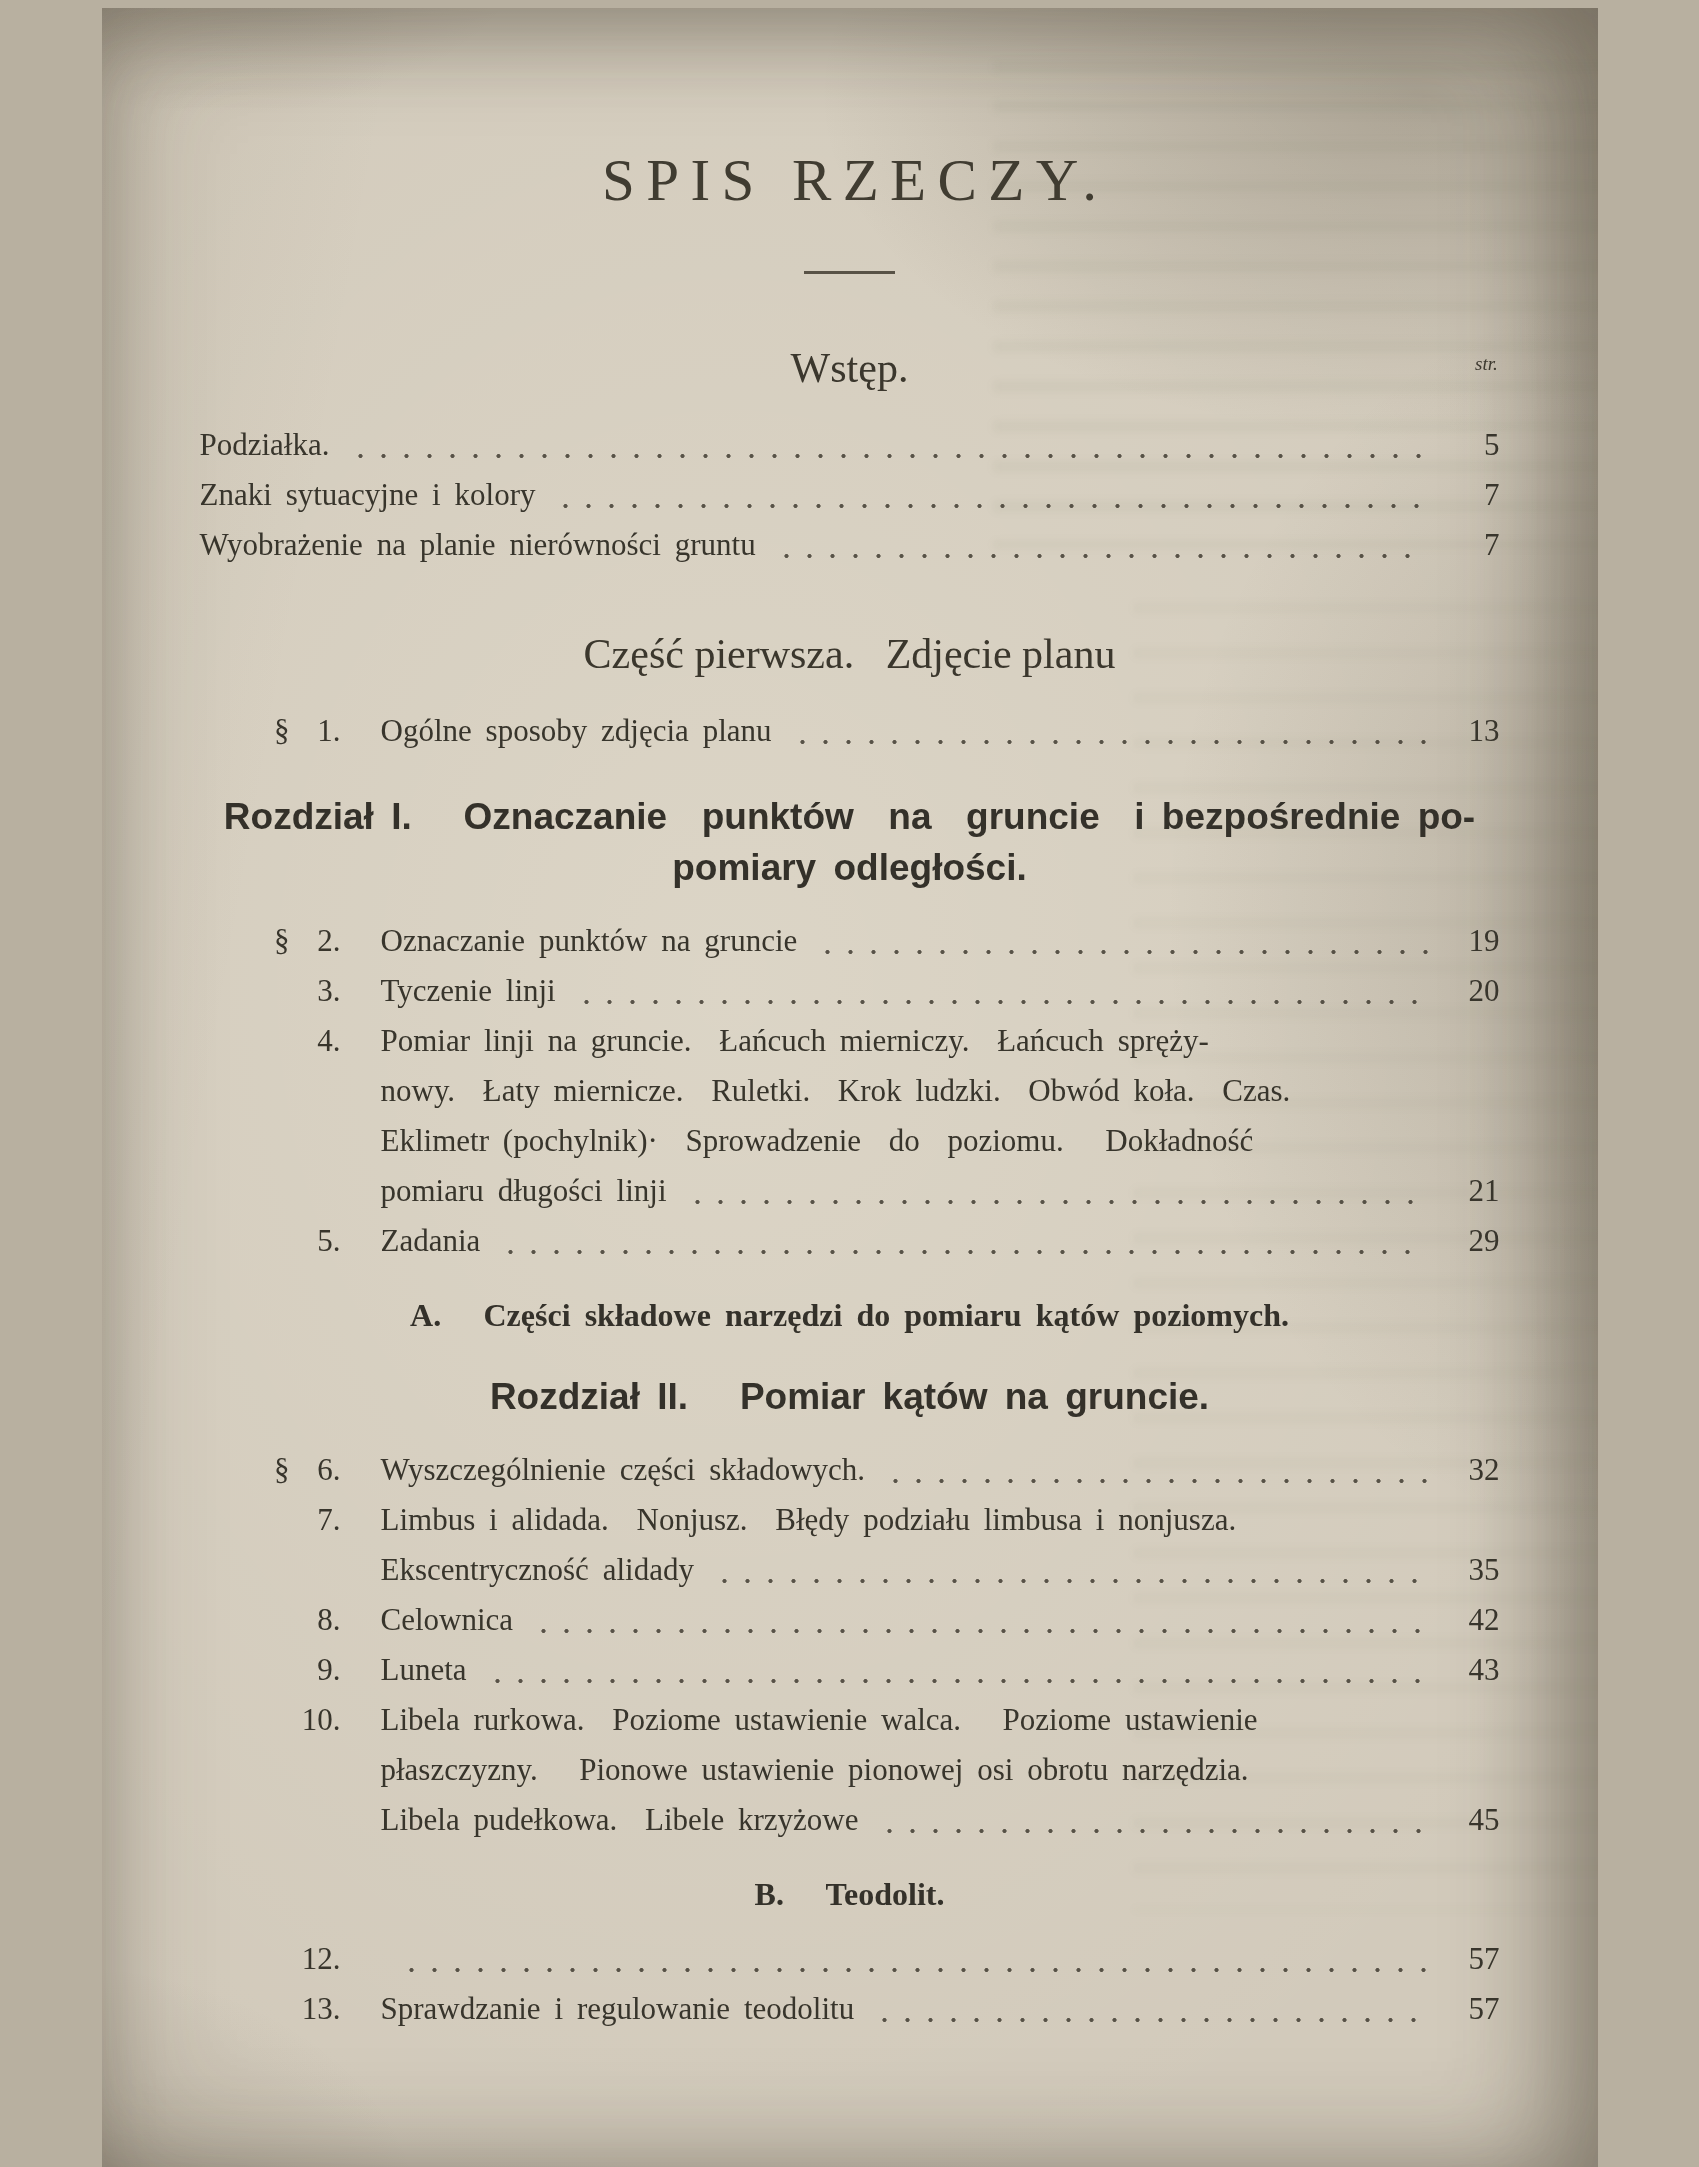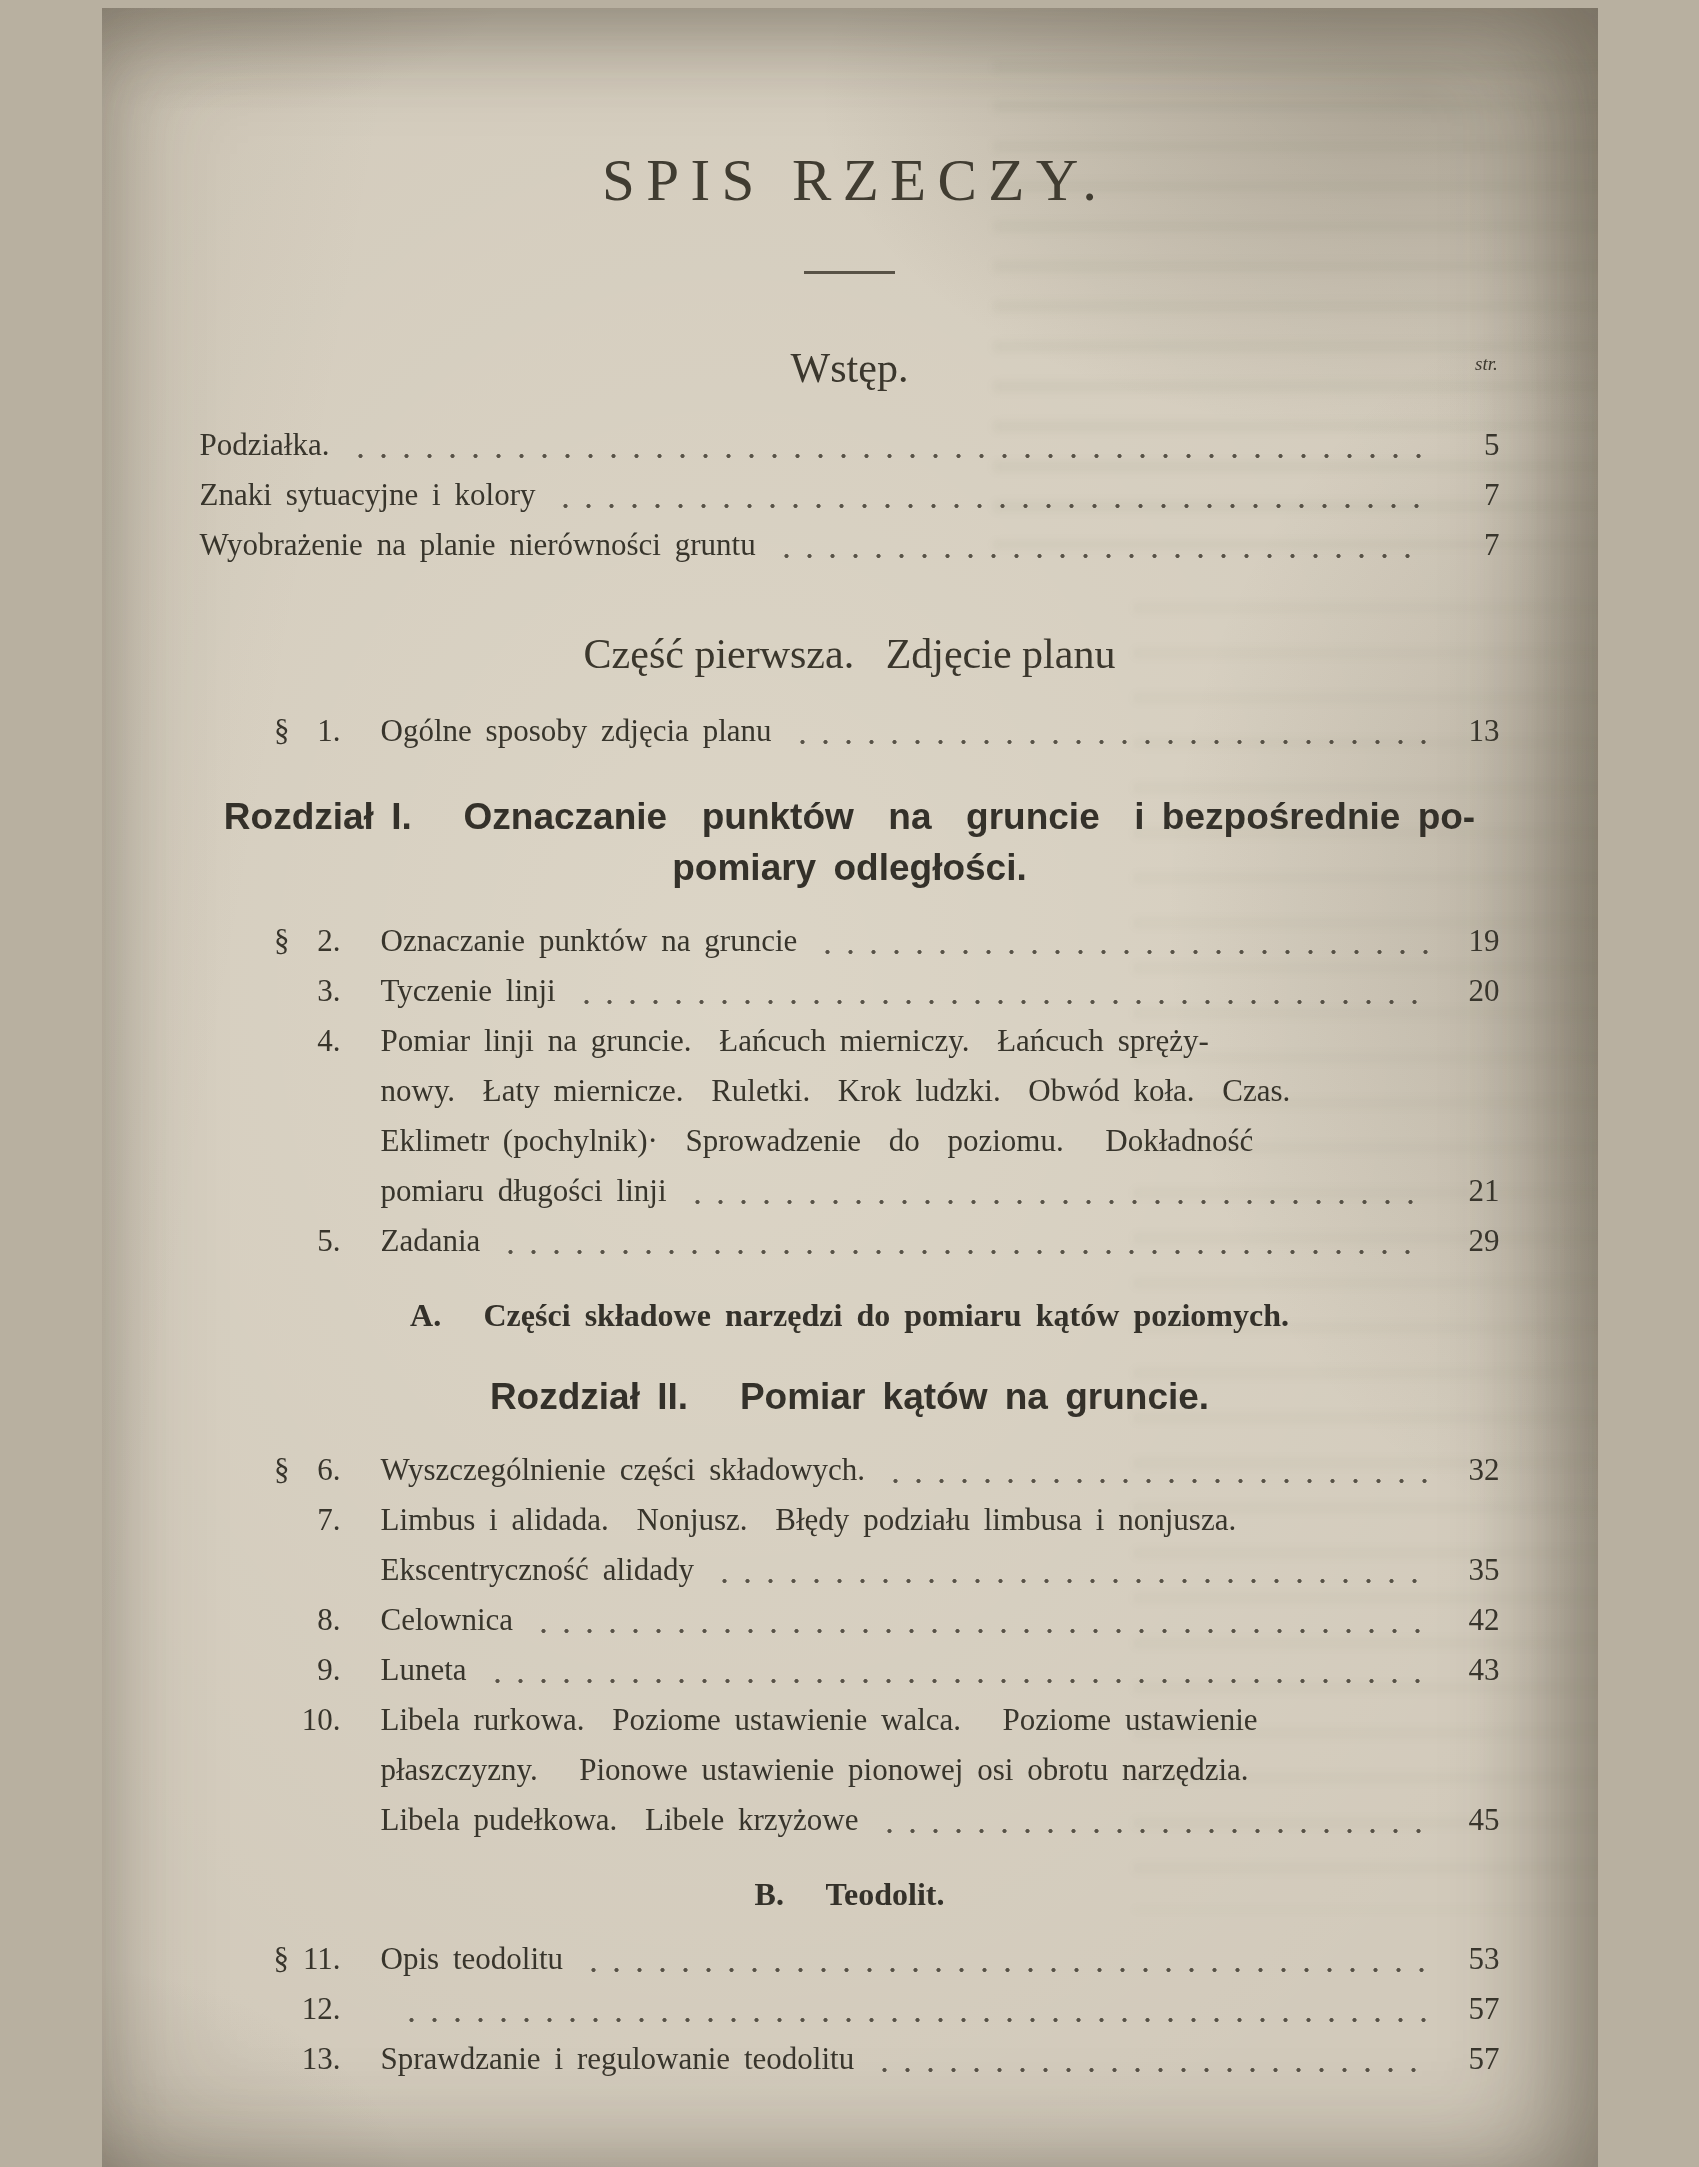--- a/index.html
+++ b/index.html
@@ -293,30 +293,20 @@
             <div class="line">płaszczyzny.   Pionowe ustawienie pionowej osi obrotu narzędzia.</div>
             <div class="lastline">
               <span class="txt">Libela pudełkowa.  Libele krzyżowe</span>
               <span class="leader"></span>
               <span class="pg">45</span>
             </div>
           </div>
         </div>
         <div class="heading bold-serif"><div class="heading-line">B.   Teodolit.</div></div>
         <div class="entry">
-          <span class="num">§ 11.</span>
-          <div class="body">
-            <div class="lastline">
-              <span class="txt">Opis teodolitu</span>
-              <span class="leader"></span>
-              <span class="pg">53</span>
-            </div>
-          </div>
-        </div>
-        <div class="entry">
           <span class="num">12.</span>
           <div class="body">
             <div class="lastline">
               <span class="leader"></span>
               <span class="pg">57</span>
             </div>
           </div>
         </div>
         <div class="entry">
           <span class="num">13.</span>

